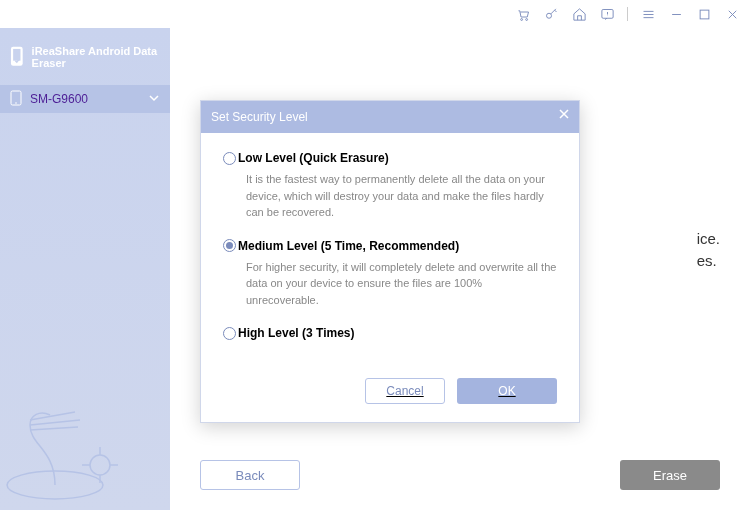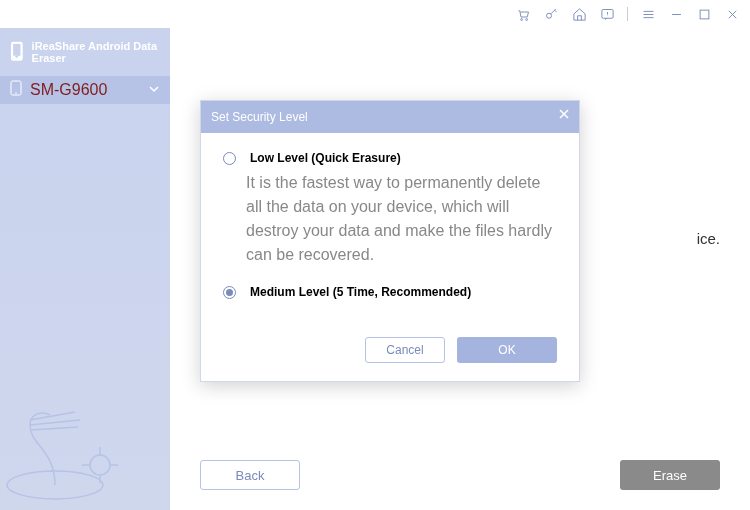--- a/index.html
+++ b/index.html
@@ -4,51 +4,51 @@
 <style>
 * { box-sizing: border-box; margin: 0; padding: 0; font-family: Arial, sans-serif; }
 body { width: 750px; height: 510px; overflow: hidden; background: #fff; position: relative; }
 
 .titlebar { height: 28px; display: flex; justify-content: flex-end; align-items: center; padding: 0 10px; gap: 12px; background: #fff; }
 .titlebar .tb-icon { width: 16px; height: 16px; color: #7a8bbb; cursor: pointer; display: flex; align-items: center; justify-content: center; }
 .titlebar .tb-sep { width: 1px; height: 14px; background: #ccc; }
 .titlebar svg { width: 15px; height: 15px; stroke: #7a8bbb; fill: none; stroke-width: 1.5; }
 
 .sidebar { position: absolute; top: 28px; left: 0; bottom: 0; width: 170px; background: linear-gradient(#c9d3ee, #cfd7ed); }
-.brand { height: 48px; display: flex; align-items: center; gap: 6px; padding: 6px 8px; color: #fff; font-size: 11px; font-weight: bold; }
+.brand { height: 57px; display: flex; align-items: center; gap: 6px; padding: 6px 8px; color: #fff; font-size: 11px; font-weight: bold; }
 .brand-icon { width: 22px; height: 30px; display: inline-block; }
 .brand-icon svg { width: 100%; height: 100%; }
 
-.devicebar { height: 28px; background: #b6c3e6; display: flex; align-items: center; padding: 0 10px; color: #7f1d1d; font-size: 16px; position: relative; }
+.devicebar { height: 28px; background: #b6c3e6; display: flex; align-items: center; padding: 0 10px; color: #4c1d95; font-size: 12px; position: relative; }
 .devicebar .phone-ic { margin-right: 8px; }
 .devicebar .chev { position: absolute; right: 10px; }
 
 .sidebar-art { position: absolute; bottom: 0; left: 0; right: 0; height: 120px; }
 .sidebar-art svg { stroke: #b6c3e6; fill: none; stroke-width: 1.5; }
 
 .main { position: absolute; top: 28px; left: 170px; right: 0; bottom: 0; background: #fff; }
 .main-content { position: absolute; top: 0; left: 0; right: 0; bottom: 60px; padding: 30px; font-size: 12px; color: #444; }
 .peek { position: absolute; right: 30px; top: 200px; line-height: 22px; font-size: 15px; color: #333; }
 
 .mainbtns { position: absolute; bottom: 20px; left: 0; right: 0; display: flex; justify-content: space-between; padding: 0 30px; }
 .btn-outline { width: 100px; height: 30px; border: 1px solid #b6c3e6; background: #fff; color: #7a8bbb; border-radius: 3px; font-size: 13px; cursor: pointer; }
 .btn-gray { width: 100px; height: 30px; border: none; background: #8a8a8a; color: #fff; border-radius: 3px; font-size: 13px; cursor: pointer; }
 
 .modal-backdrop { position: absolute; inset: 0; }
 .modal { position: absolute; left: 200px; top: 100px; width: 380px; background: #fff; border: 1px solid #d0d7ea; box-shadow: 0 4px 18px rgba(0,0,0,0.18); }
 .modal-head { height: 26px; background: #adbbe2; color: #fff; font-size: 12px; display: flex; align-items: center; padding: 16px 10px; position: relative; }
 .modal-close { position: absolute; right: 6px; top: 4px; width: 18px; height: 18px; cursor: pointer; color: #fff; display: flex; align-items: center; justify-content: center; }
 .modal-body { padding: 18px 22px 10px 22px; }
 .opt { margin-bottom: 18px; }
-.opt-head { display: flex; align-items: center; gap: 14px; margin-bottom: 6px; }
+.opt-head { display: flex; align-items: center; gap: 2px; margin-bottom: 6px; }
 .radio { width: 13px; height: 13px; border: 1.5px solid #7a8bbb; border-radius: 50%; display: inline-flex; align-items: center; justify-content: center; flex-shrink: 0; }
 .radio.sel::after { content: ""; width: 7px; height: 7px; background: #7a8bbb; border-radius: 50%; }
 .opt-title { font-size: 12px; font-weight: bold; color: #000; }
-.opt-desc { font-size: 16px; color: #888; line-height: 1.5; padding-left: 23px; }
-.modal-foot { display: flex; justify-content: flex-end; gap: 12px; padding: 10px 22px 18px; }
+.opt-desc { font-size: 11px; color: #888; line-height: 1.5; padding-left: 23px; }
+.modal-foot { display: flex; justify-content: flex-end; gap: 12px; padding: 10px 22px 18px; text-decoration: underline; }
 .btn-cancel { width: 80px; height: 26px; border: 1px solid #b6c3e6; background: #fff; color: #7a8bbb; border-radius: 3px; font-size: 12px; cursor: pointer; }
 .btn-ok { width: 100px; height: 26px; border: none; background: #a4b4df; color: #fff; border-radius: 3px; font-size: 12px; cursor: pointer; }
 </style>
 </head>
 <body>
 
 <div class="titlebar">
   <span class="tb-icon">
       <svg viewBox="0 0 24 24">
         <path d="M4 6h2l2 10h10l2-8H7"></path>
@@ -127,20 +127,21 @@
       <circle cx="100" cy="75" r="10"></circle>
       <path d="M100 65 v-8 M100 85 v8 M90 75 h-8 M110 75 h8"></path>
     </svg>
   </div>
 </div>
 
 <div class="main">
   <div class="main-content">
     <div class="peek">
       <div>ice.</div>
+      <div>es.</div>
     </div>
   </div>
   <div class="mainbtns">
     <button class="btn-outline">Back</button>
     <button class="btn-gray">Erase</button>
   </div>
 </div>
 
 <div class="modal-backdrop">
   <div class="modal">
@@ -158,22 +159,27 @@
           <span class="radio"></span>
           <span class="opt-title">Low Level (Quick Erasure)</span>
         </div>
         <div class="opt-desc">It is the fastest way to permanently delete all the data on your device, which will destroy your data and make the files hardly can be recovered.</div>
       </div>
       <div class="opt">
         <div class="opt-head">
           <span class="radio sel"></span>
           <span class="opt-title">Medium Level (5 Time, Recommended)</span>
         </div>
+        <div class="opt-desc">For higher security, it will completely delete and overwrite all the data on your device to ensure the files are 100% unrecoverable.</div>
       </div>
       <div class="opt">
+        <div class="opt-head">
+          <span class="radio"></span>
+          <span class="opt-title">High Level (3 Times)</span>
+        </div>
       </div>
     </div>
     <div class="modal-foot">
       <button class="btn-cancel">Cancel</button>
       <button class="btn-ok">OK</button>
     </div>
   </div>
 </div>
 
 </body></html>

